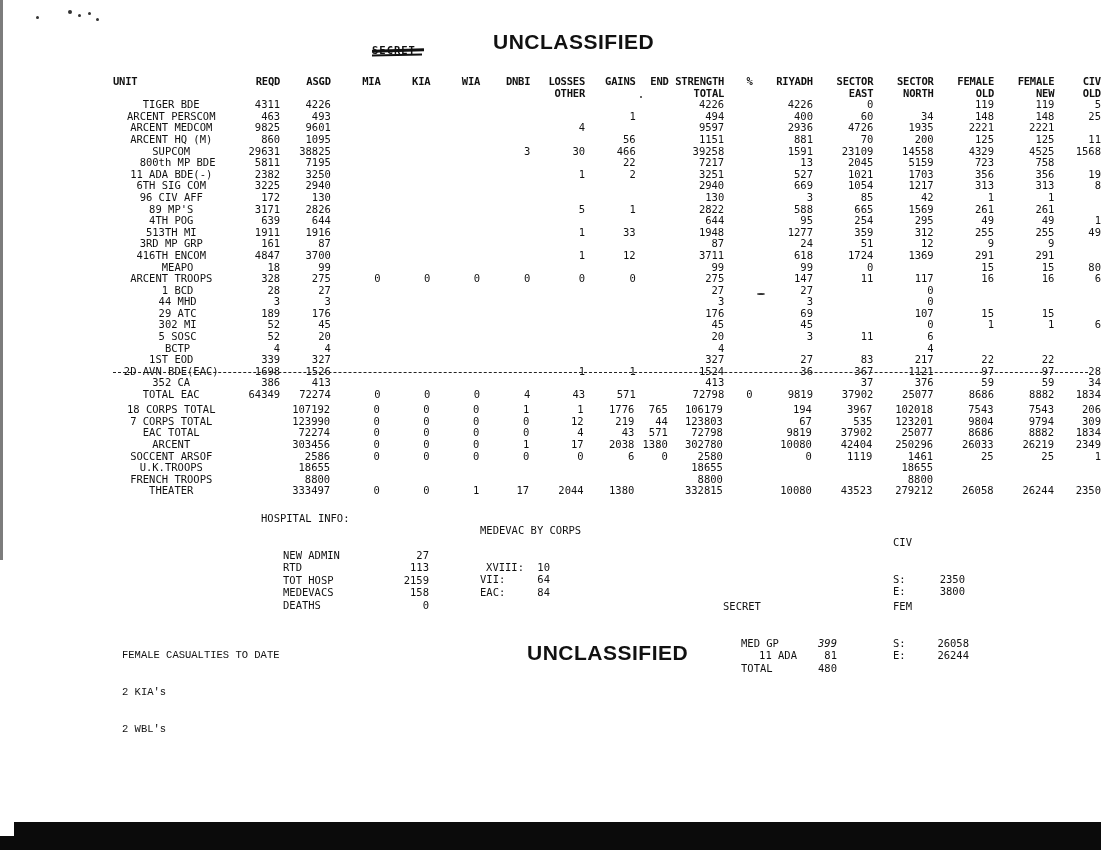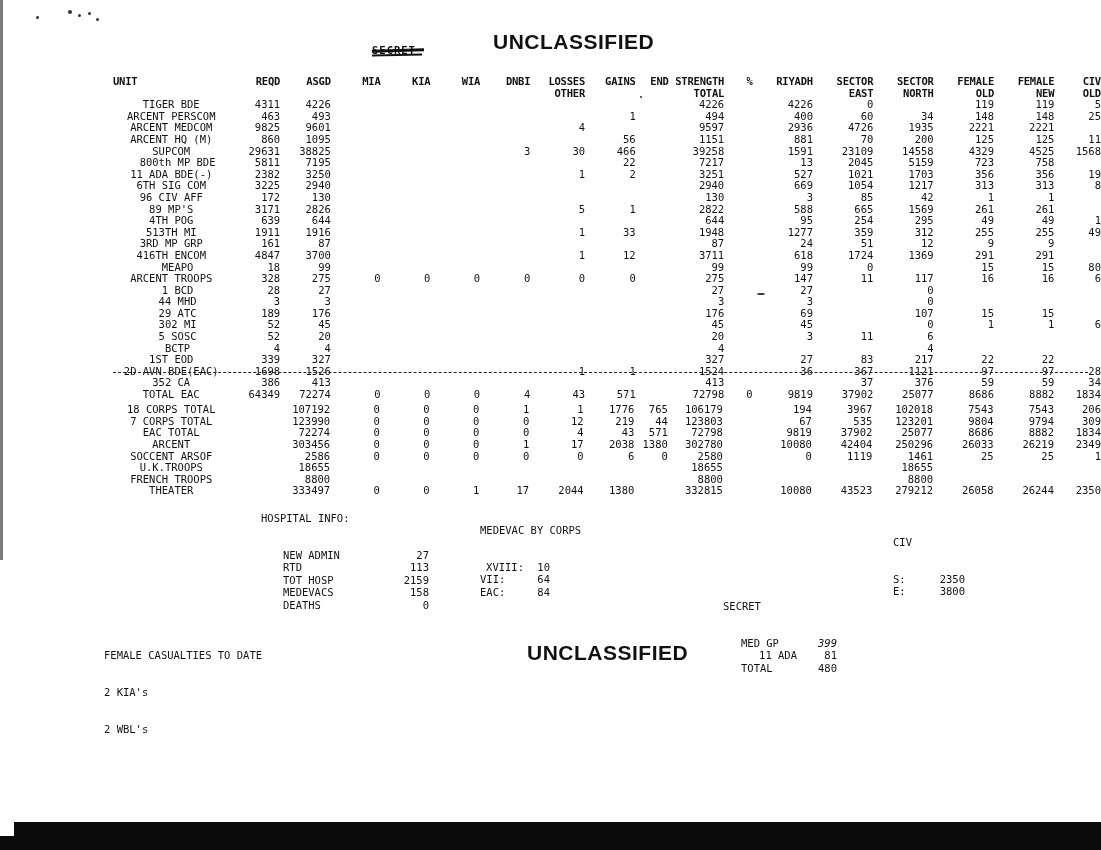--- a/index.html
+++ b/index.html
@@ -166,30 +166,36 @@
     </table>
   </div>
 
   <div class="block" style="left:893px;top:511px;">
     <div>CIV</div>
     <table class="smalltbl">
       <tbody id="civ-body"><tr><td style="width: 24px;">S:</td><td class="r" style="width: 48px;">2350</td></tr><tr><td style="width: 24px;">E:</td><td class="r" style="width: 48px;">3800</td></tr></tbody>
     </table>
   </div>
 
+  <div class="block" style="left:893px;top:575px;">
+    <div>FEM</div>
+    <table class="smalltbl">
+      <tbody id="fem-body"><tr><td style="width: 24px;">S:</td><td class="r" style="width: 52px;">26058</td></tr><tr><td style="width: 24px;">E:</td><td class="r" style="width: 52px;">26244</td></tr></tbody>
+    </table>
+  </div>
 
   <div class="block" style="left:723px;top:575px;">
     <div>SECRET</div>
     <table class="smalltbl" style="margin-left:18px;">
       <tbody id="bahrain-body"><tr><td style="width: 56px;">MED GP</td><td class="r" style="width: 40px; font-style: italic;">399</td></tr><tr><td style="width: 56px; text-align: right;">11 ADA</td><td class="r" style="width: 40px;">81</td></tr><tr><td style="width: 56px;">TOTAL</td><td class="r" style="width: 40px;">480</td></tr></tbody>
     </table>
   </div>
 
 
-  <div class="block" style="left:104px;top:624px;">
+  <div class="block" style="left:122px;top:624px;font-family:Liberation Mono, monospace;">
     <div>FEMALE CASUALTIES TO DATE</div>
     <div>2 KIA's</div>
     <div>2 WBL's</div>
   </div>
 
   <div class="bottombar"></div>
   <div class="bottombar2"></div>
 </div>
 
 </body></html>

